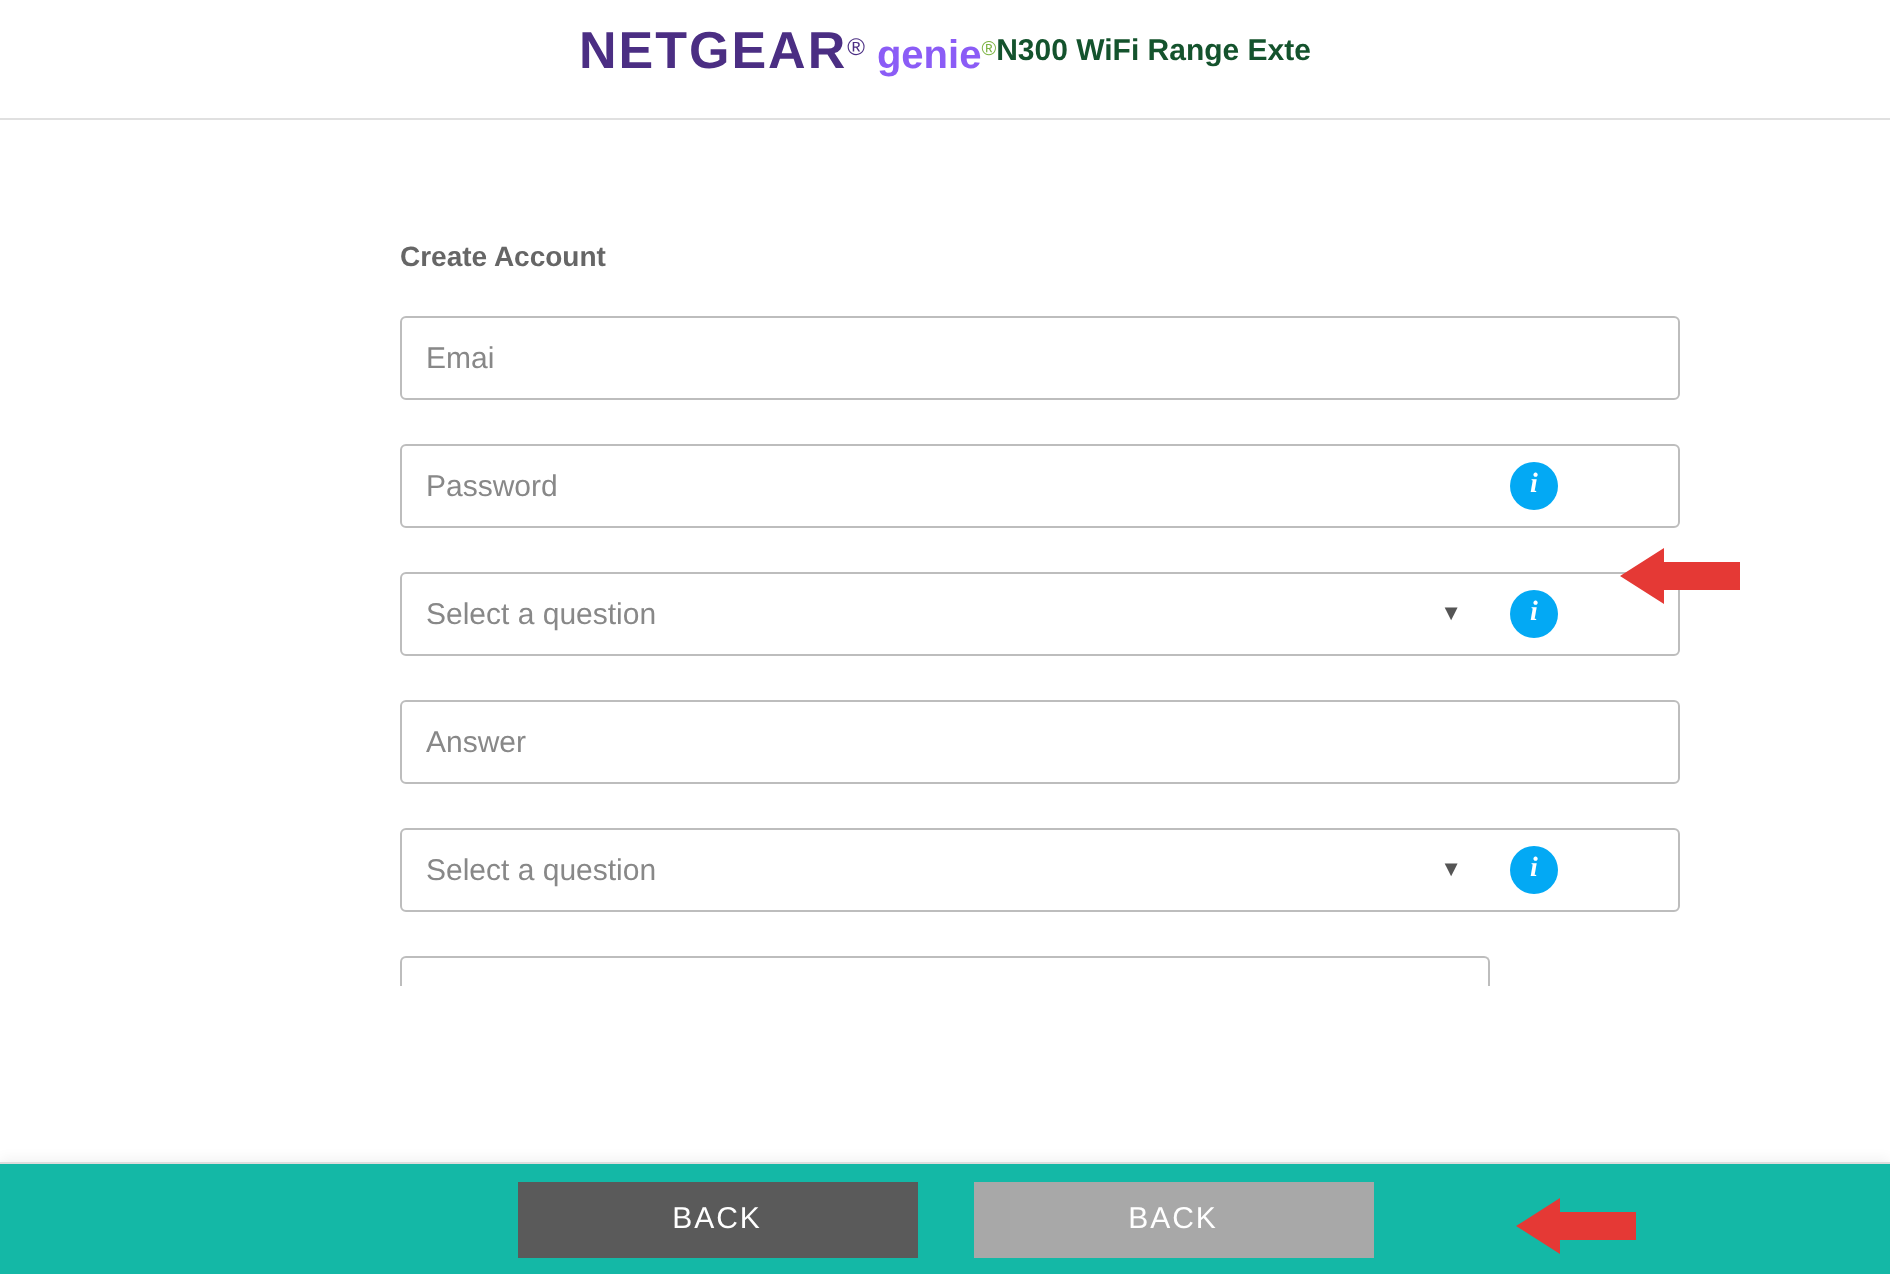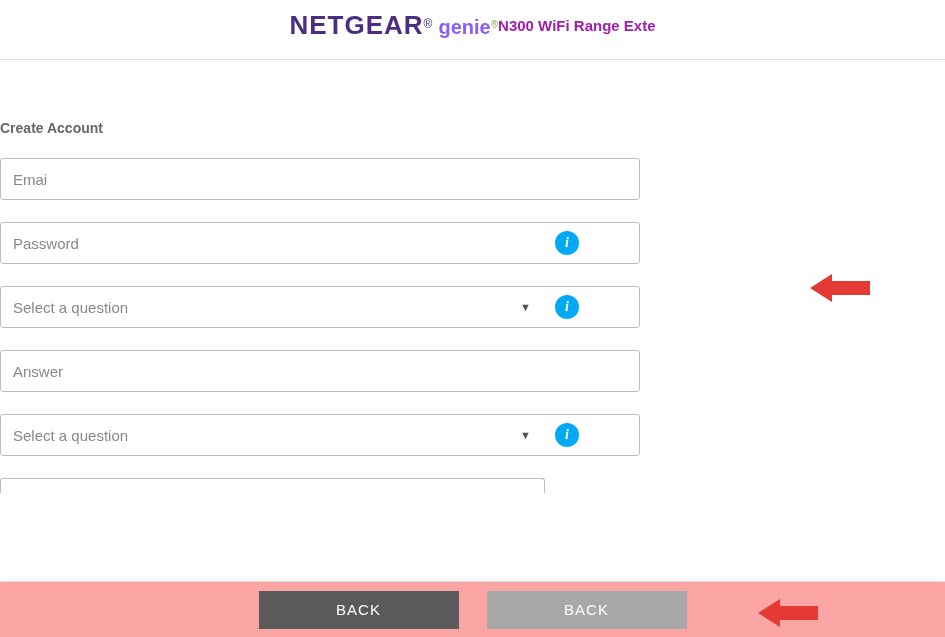--- a/index.html
+++ b/index.html
@@ -40,26 +40,27 @@
       color: #8b5cf6;
     }
     .logo-genie-reg {
       font-size: 10px;
       color: #7cb342;
       vertical-align: super;
     }
     .header-right {
       font-size: 15px;
       font-weight: 600;
-      color: #a21caf;
+      color: #14532d;
     }
     .content {
       padding: 60px 0 0 0;
       display: flex;
       flex-direction: column;
+      align-items: center;
       position: relative;
     }
     .form-wrap {
       width: 545px;
       position: relative;
     }
     .form-title {
       font-size: 14px;
       font-weight: 700;
       color: #666;
@@ -143,21 +144,21 @@
       top: 596px;
     }
     .footer {
       position: absolute;
       bottom: 0;
       left: 0;
       right: 0;
       height: 56px;
       border-top: 1px solid #ddd;
       box-shadow: 0 -2px 6px rgba(0,0,0,0.05);
-      background: #fca5a5;
+      background: #14b8a6;
       display: flex;
       align-items: center;
       justify-content: center;
       gap: 28px;
     }
     .btn {
       width: 200px;
       height: 38px;
       border: none;
       color: #fff;

